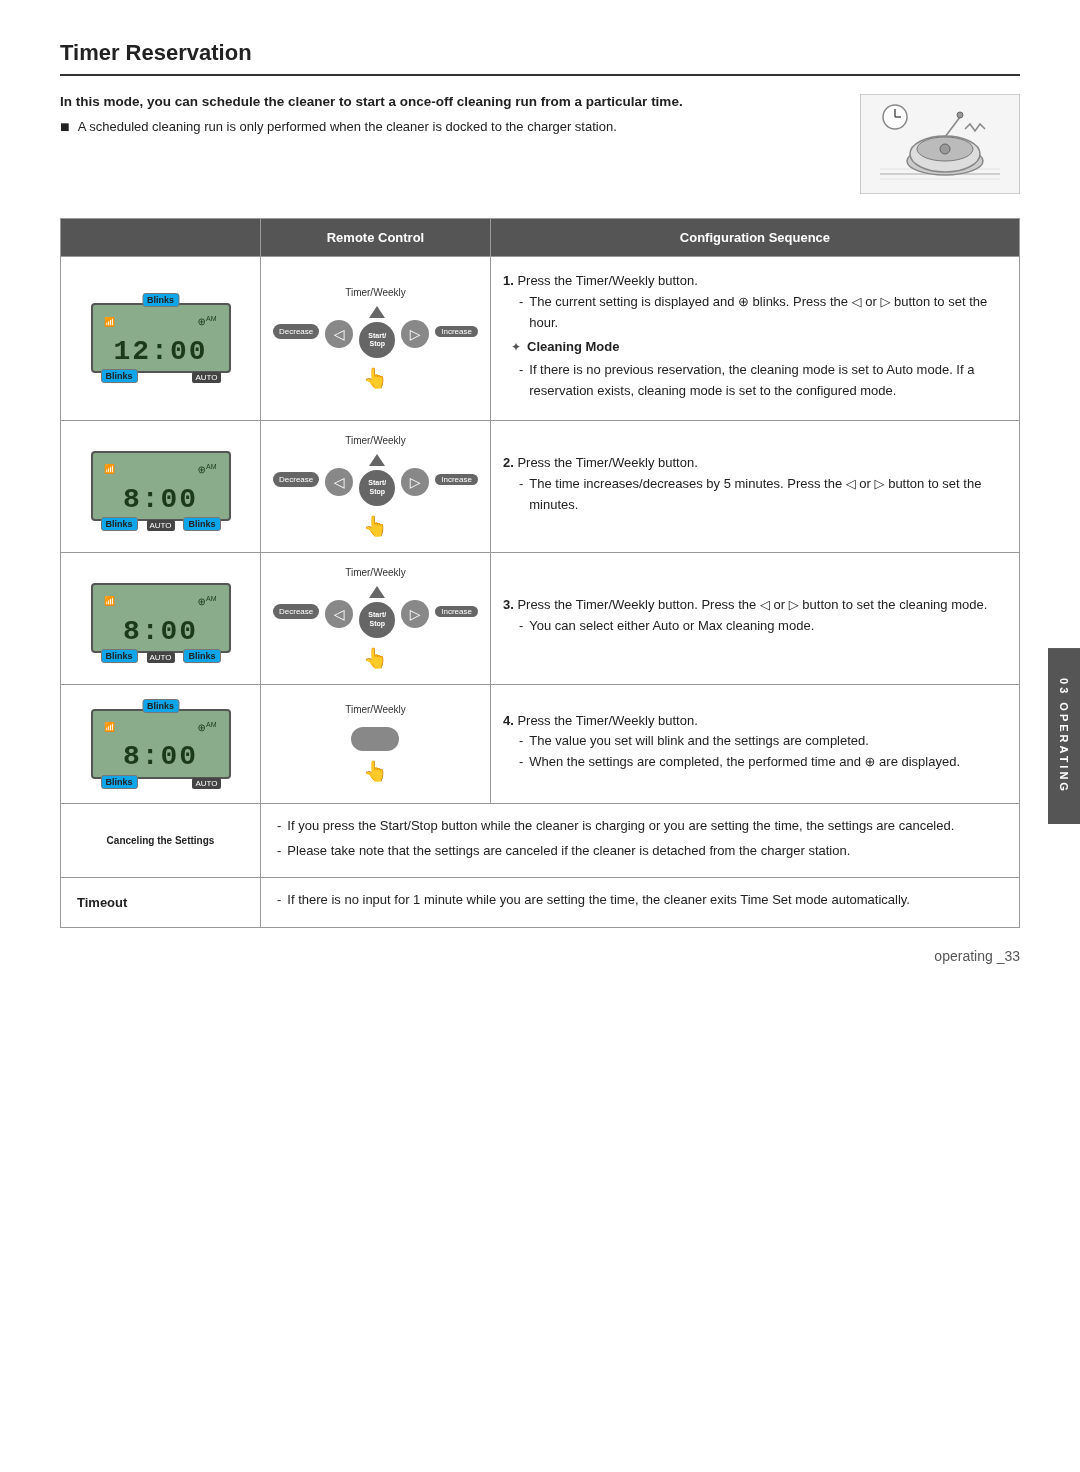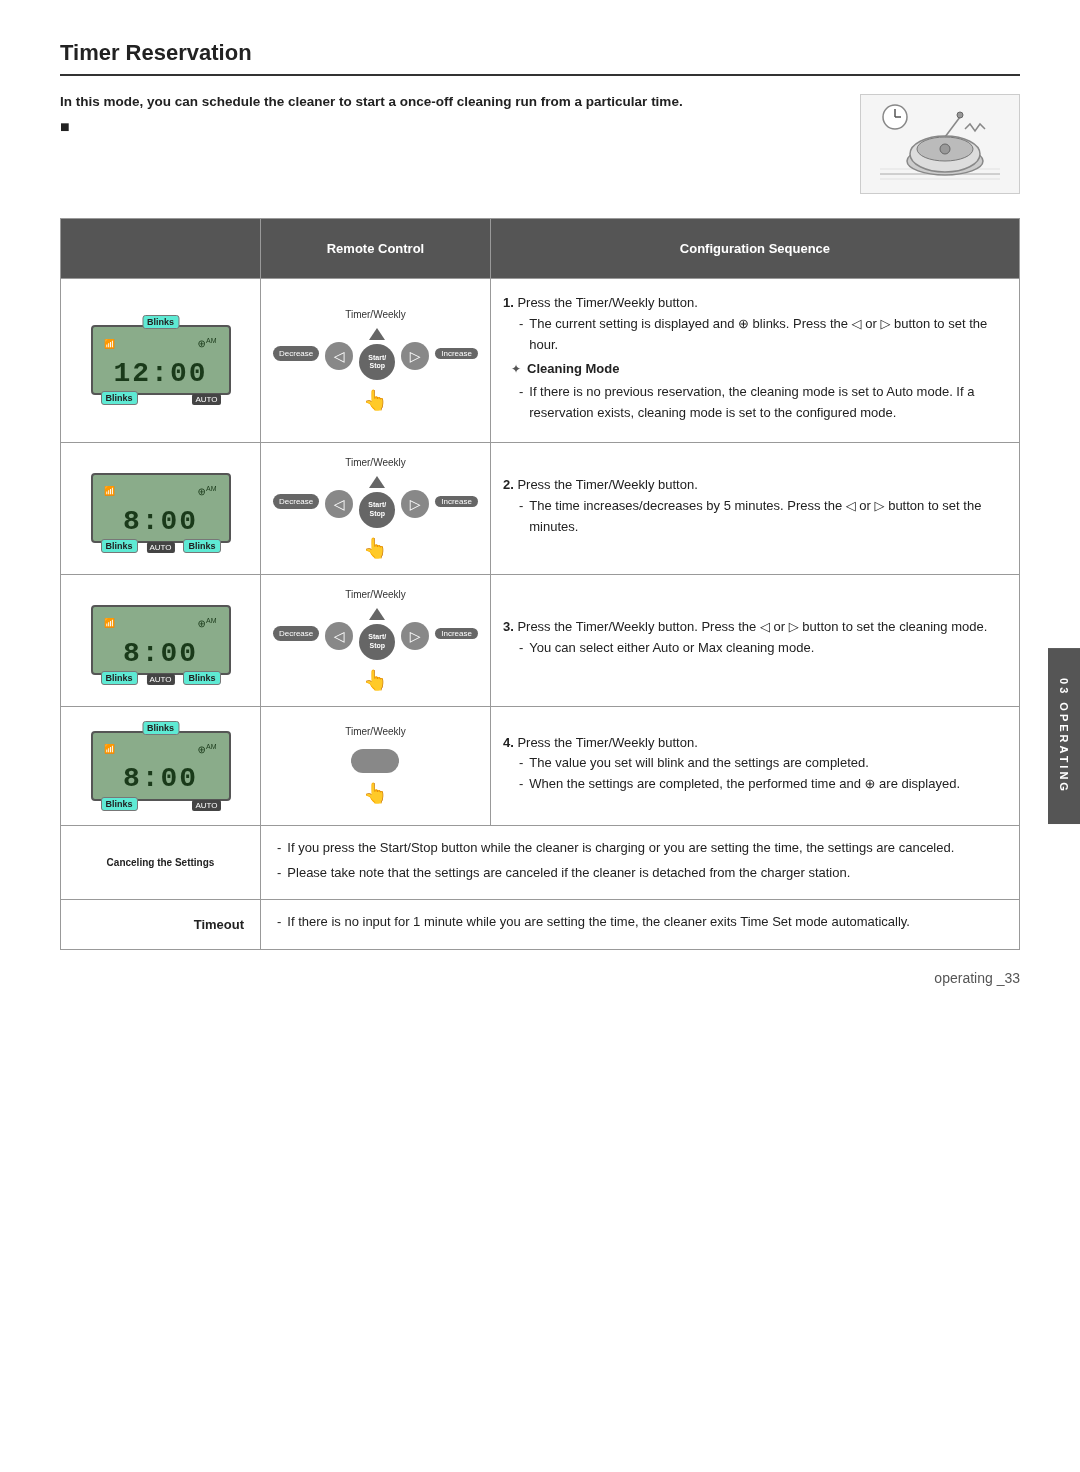--- a/index.html
+++ b/index.html
@@ -79,21 +79,21 @@
     .main-table th, .main-table td {
       border: 1px solid #999;
       vertical-align: top;
     }
 
     .header-row th {
       background: #555;
       color: #fff;
       font-weight: bold;
       font-size: 13px;
-      padding: 22px 14px;
+      padding: 11px 14px;
       text-align: center;
     }
 
     .content-row td {
       padding: 14px 12px;
       vertical-align: middle;
       margin-top: 20px;
     }
 
     .col-display {
@@ -122,21 +122,21 @@
       border-radius: 4px;
       padding: 8px 12px;
       position: relative;
       width: 140px;
       height: 70px;
       margin: 6px auto;
     }
 
     .lcd-display .blink-label {
       position: absolute;
-      background: #5eead4;
+      background: #0ea5e9;
       border: 1px solid #777;
       border-radius: 3px;
       font-size: 9px;
       padding: 1px 4px;
       font-weight: bold;
     }
 
     .lcd-display .blink-top {
       top: -12px;
       left: 50%;
@@ -293,21 +293,21 @@
 
     .cancel-label {
       font-weight: bold;
       font-size: 10px;
       text-align: center;
     }
 
     .timeout-label {
       font-weight: bold;
       font-size: 13px;
-      text-align: right;
+      text-align: left;
     }
 
     .bottom-text {
       font-size: 13px;
       line-height: 1.6;
     }
 
     .bottom-text .sub-item {
       display: flex;
       gap: 6px;
@@ -349,20 +349,21 @@
 </head>
 <body>
 
 <h1 class="page-title">Timer Reservation</h1>
 
 <div class="intro-section">
   <div class="intro-text">
     <p class="intro-bold">In this mode, you can schedule the cleaner to start a once-off cleaning run from a particular time.</p>
     <div class="intro-bullet">
       <span class="bullet-icon">■</span>
+      <span>A scheduled cleaning run is only performed when the cleaner is docked to the charger station.</span>
     </div>
   </div>
   <div class="intro-image">
 
     <svg class="robot-illus" viewBox="0 0 140 90" xmlns="http://www.w3.org/2000/svg">
 
       <line x1="10" y1="75" x2="130" y2="75" stroke="#aaa" stroke-width="1"></line>
       <line x1="10" y1="80" x2="130" y2="80" stroke="#ccc" stroke-width="0.5"></line>
       <line x1="10" y1="70" x2="130" y2="70" stroke="#ccc" stroke-width="0.5"></line>
 

